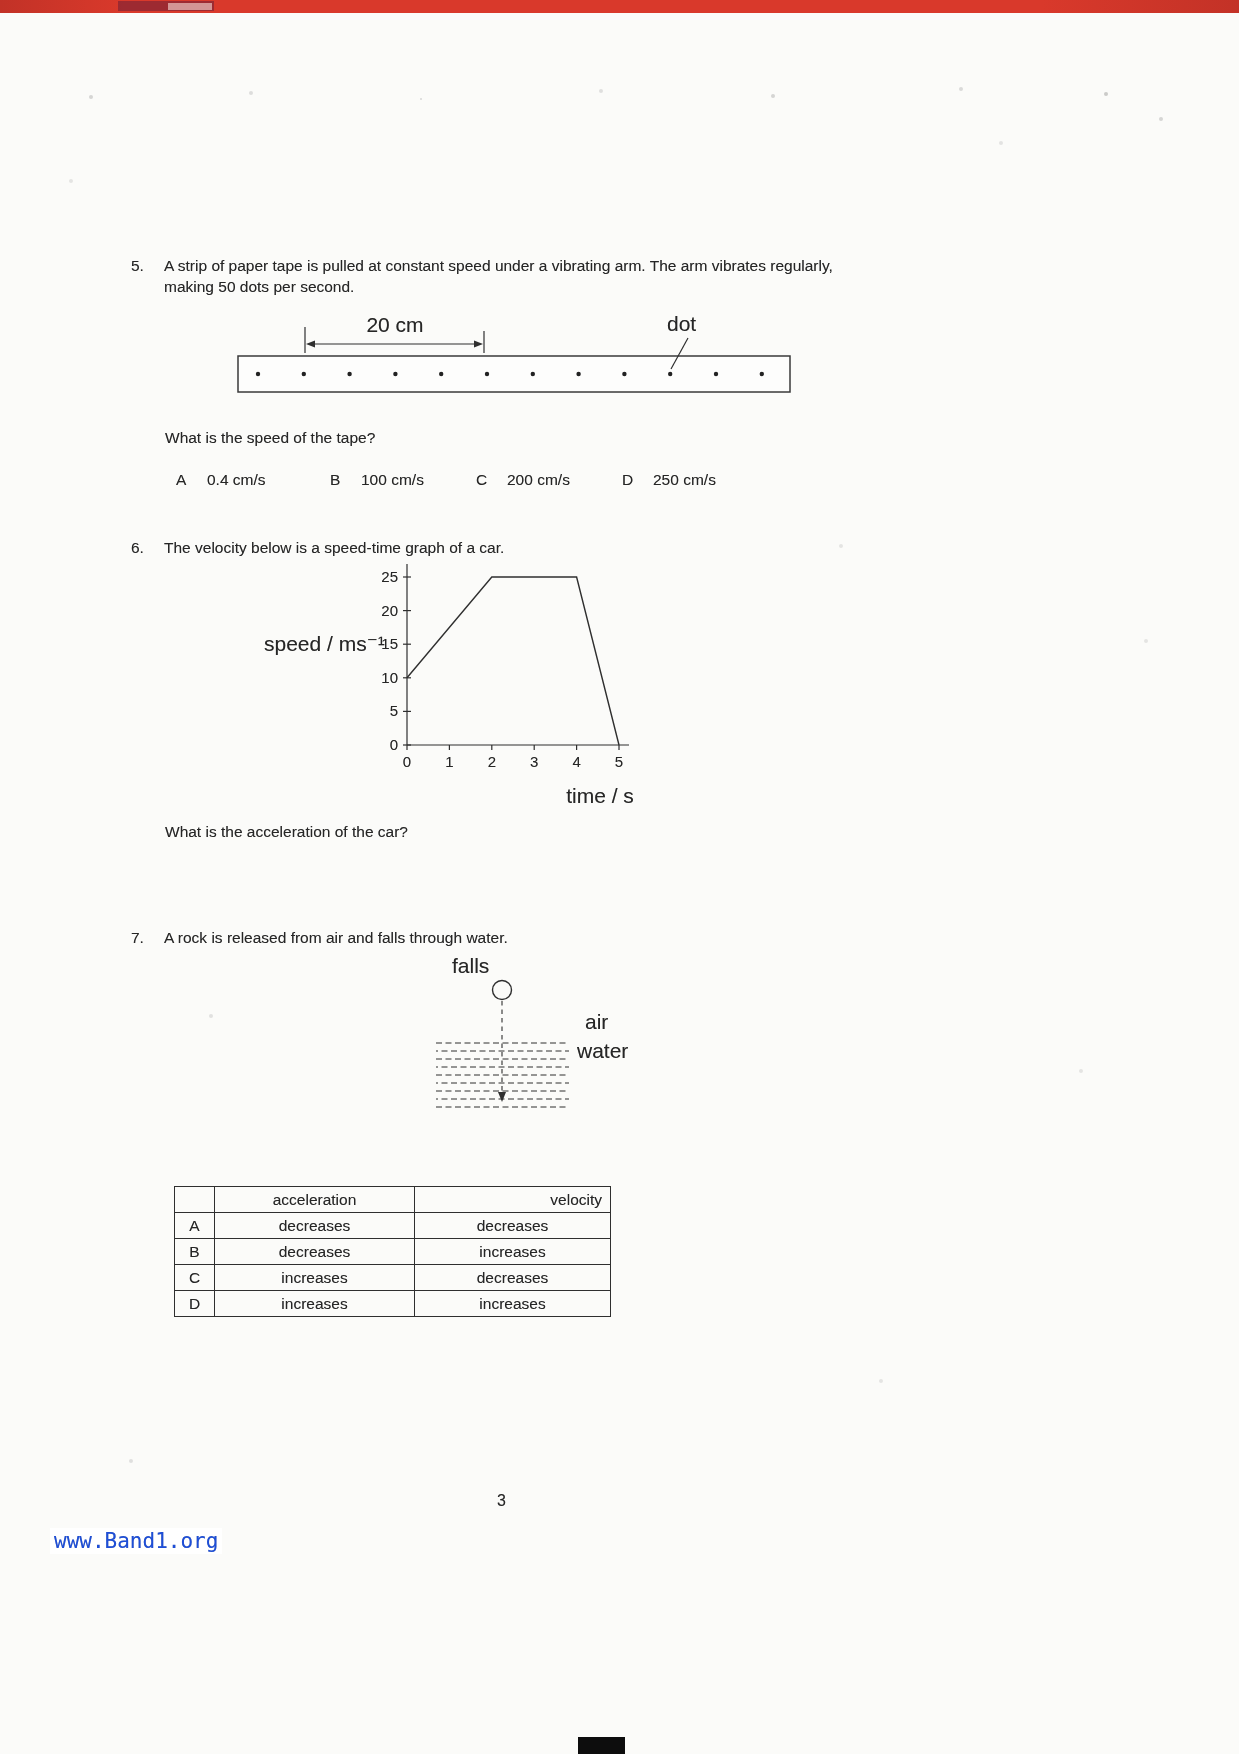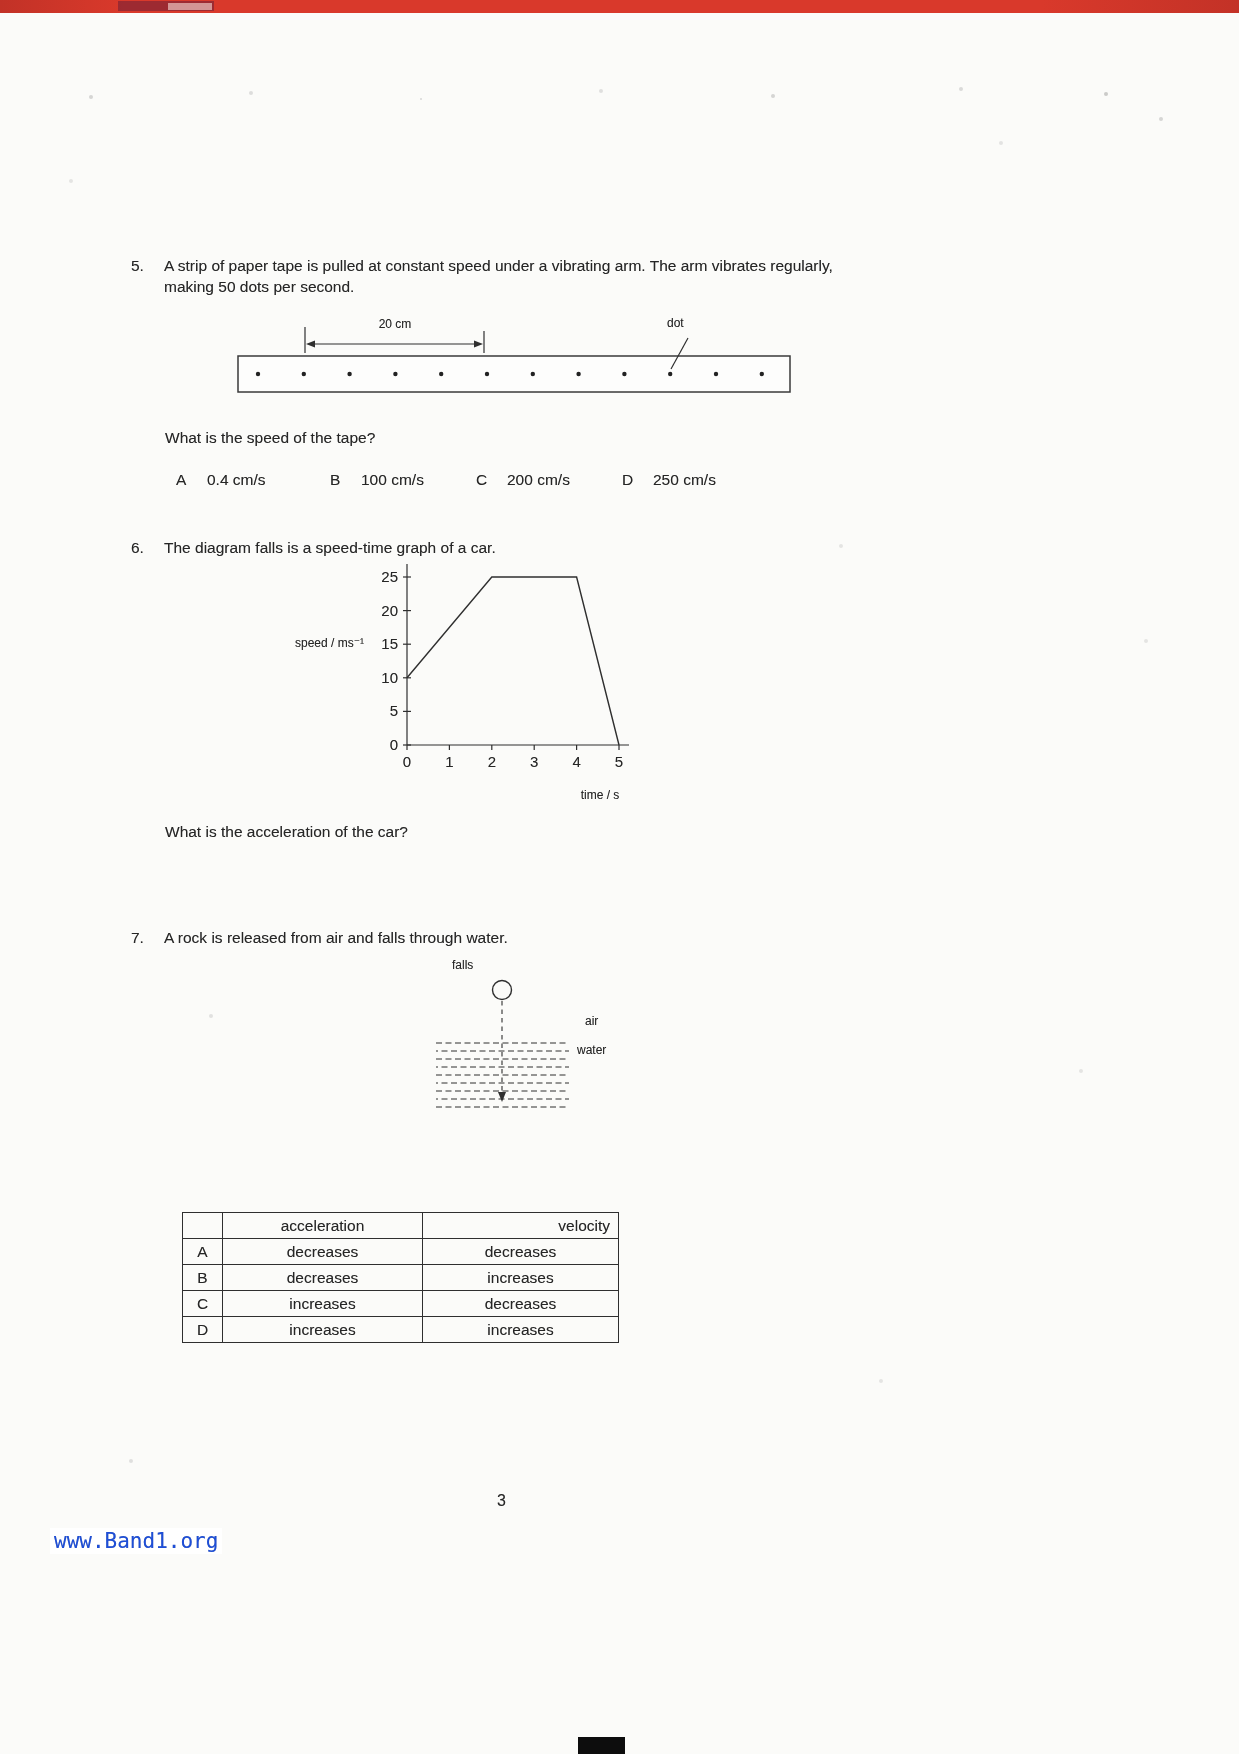--- a/index.html
+++ b/index.html
@@ -22,21 +22,21 @@
       420px 98px 0 0 rgba(90,90,90,.22), 600px 90px 0 1px rgba(100,100,100,.18),
       772px 95px 0 1px rgba(90,90,90,.24), 960px 88px 0 1px rgba(90,90,90,.2),
       1105px 93px 0 1px rgba(80,80,80,.28), 1160px 118px 0 1px rgba(80,80,80,.22),
       1000px 142px 0 1px rgba(120,120,120,.18), 130px 1460px 0 1px rgba(100,100,100,.18),
       880px 1380px 0 1px rgba(110,110,110,.16), 1080px 1070px 0 1px rgba(110,110,110,.16),
       210px 1015px 0 1px rgba(110,110,110,.18), 1145px 640px 0 1px rgba(110,110,110,.16),
       840px 545px 0 1px rgba(110,110,110,.16), 70px 180px 0 1px rgba(110,110,110,.16);
   }
   .stem { display:flex; font-size:15.5px; line-height:21px; }
   .stem .num { flex:none; width:33px; }
-  .lbl { position:absolute; font-size:12px; line-height:19px; white-space:nowrap; }
+  .lbl { position:absolute; font-size:21px; line-height:19px; white-space:nowrap; }
   .prompt { position:absolute; font-size:15.5px; line-height:21px; }
   .opt-row { position:absolute; left:0; width:100%; height:22px; font-size:15.5px; }
   .opt { position:absolute; white-space:nowrap; }
   .opt .letter { display:inline-block; width:31px; }
   svg .ln { stroke:#2f2f2f; stroke-width:1.2; }
   svg .fl { fill:#2f2f2f; }
   svg .stripe { fill:#fdfdfc; stroke:#3a3a3a; stroke-width:1.5; }
   svg .tick-label { font-family:"Liberation Sans","DejaVu Sans",sans-serif; font-size:15px; fill:#262626; }
   .ans-table { position:absolute; border-collapse:collapse; background:transparent; }
   .ans-table th, .ans-table td {
@@ -97,21 +97,21 @@
 
   <div class="opt-row" style="top:471px;">
     <span class="opt" style="left:176px;"><span class="letter">A</span><span>0.4 cm/s</span></span>
     <span class="opt" style="left:330px;"><span class="letter">B</span><span>100 cm/s</span></span>
     <span class="opt" style="left:476px;"><span class="letter">C</span><span>200 cm/s</span></span>
     <span class="opt" style="left:622px;"><span class="letter">D</span><span>250 cm/s</span></span>
   </div>
 
   <div class="stem abs" style="left:131px; top:537px; width:748px;">
     <span class="num">6.</span>
-    <span>The diagram falls is a speed-time graph of a car.</span>
+    <span>The velocity below is a speed-time graph of a car.</span>
   </div>
 
   <svg id="speed-graph" class="abs" style="left:368px; top:556px;" width="280" height="232">
       <line x1="39" y1="8" x2="39" y2="189" stroke="#2f2f2f" stroke-width="1.2"></line>
       <line x1="39" y1="189" x2="261" y2="189" stroke="#2f2f2f" stroke-width="1.2"></line>
       <line x1="35" y1="189" x2="43" y2="189" stroke="#2f2f2f" stroke-width="1.2"></line>
       <text x="30" y="194" text-anchor="end" class="tick-label">0</text>
       <line x1="35" y1="155.4" x2="43" y2="155.4" stroke="#2f2f2f" stroke-width="1.2"></line>
       <text x="30" y="160.4" text-anchor="end" class="tick-label">5</text>
       <line x1="35" y1="121.8" x2="43" y2="121.8" stroke="#2f2f2f" stroke-width="1.2"></line>
@@ -161,21 +161,21 @@
         <line x1="8" x2="141" y1="139" y2="139" stroke="#2f2f2f" stroke-width="1" stroke-dasharray="6 3.5" stroke-dashoffset="0"></line>
         <line x1="8" x2="141" y1="147" y2="147" stroke="#2f2f2f" stroke-width="1" stroke-dasharray="6 3.5" stroke-dashoffset="4"></line>
         <line x1="8" x2="141" y1="155" y2="155" stroke="#2f2f2f" stroke-width="1" stroke-dasharray="6 3.5" stroke-dashoffset="0"></line>
       </g>
   </svg>
   <div class="lbl" style="left:452px; top:956px;">falls</div>
   <div class="lbl" style="left:585px; top:1012px;">air</div>
   <div class="lbl" style="left:577px; top:1041px;">water</div>
 
 
-  <table class="ans-table" style="left:182px; top:1186px;margin-top:26px;">
+  <table class="ans-table" style="left:174px; top:1186px;">
     <tbody>
         <tr>
       <th class="c0"></th>
       <th class="c1">acceleration</th>
       <th class="c2">velocity</th>
     </tr>
     <tr>
       <td>A</td>
       <td>decreases</td>
       <td>decreases</td>

